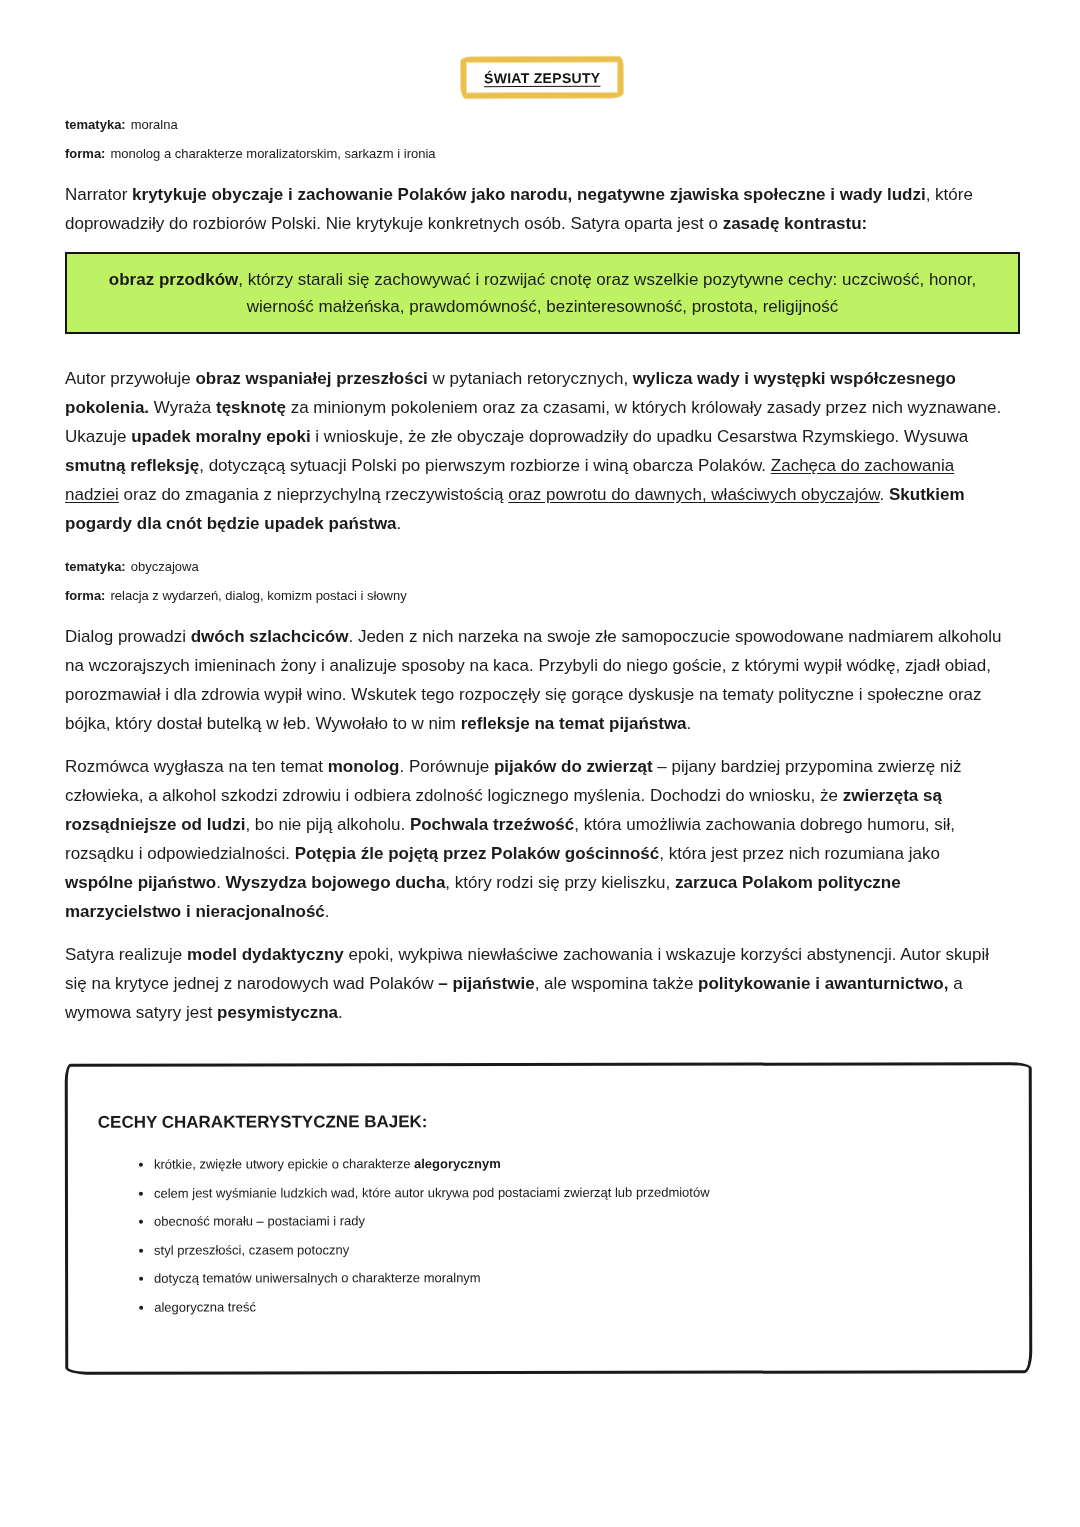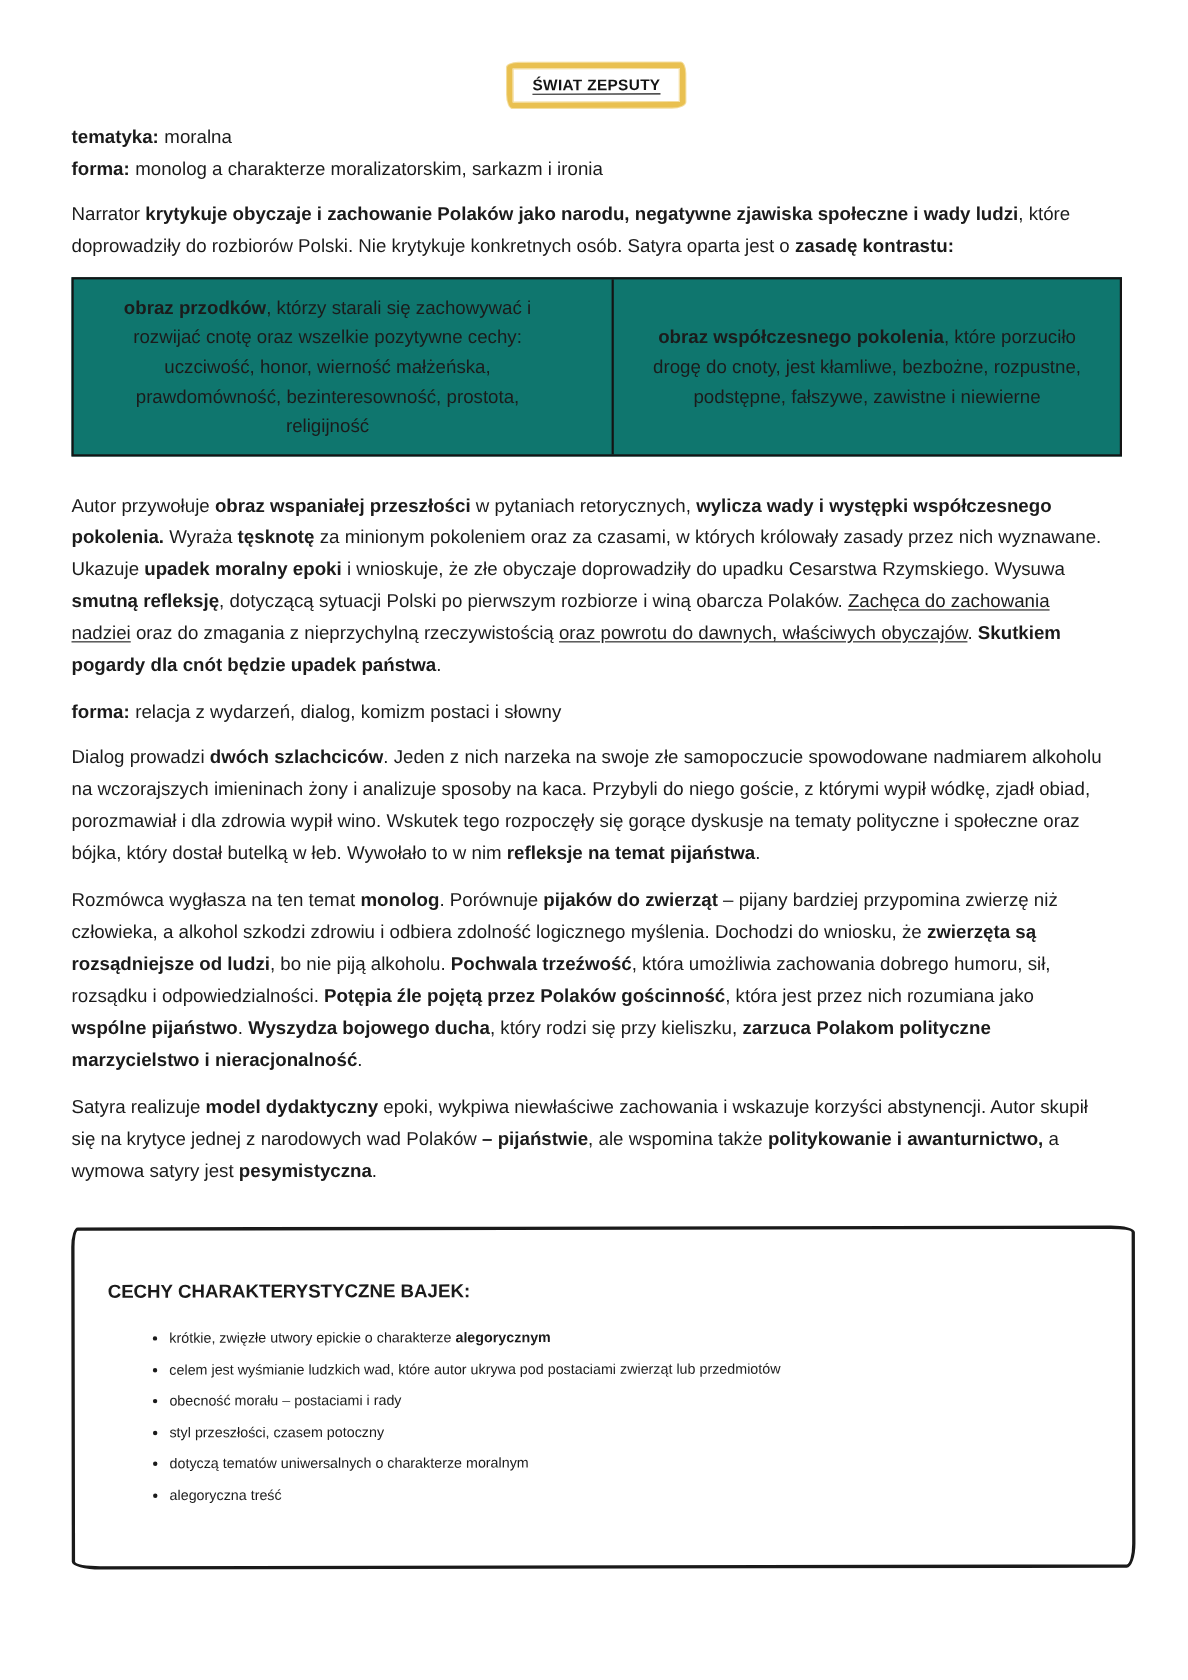--- a/index.html
+++ b/index.html
@@ -30,34 +30,34 @@
     font-size: 14px;
     font-weight: 700;
     text-decoration: underline;
     text-underline-offset: 3px;
     color: #141414;
     letter-spacing: 0.3px;
   }
 
   
   .meta-block { margin: 0 0 12px 0; }
-  .meta-line { font-size: 17px; line-height: 29px; margin: 0; }
+  .meta-line { font-size: 13px; line-height: 29px; margin: 0; }
   .meta-label { font-weight: 700; margin-right: 5px; }
 
   .para { font-size: 17px; line-height: 29px; margin: 0 12px 14px 0; }
   .b { font-weight: 700; }
   .u { text-decoration: underline; text-underline-offset: 2px; text-align: right; }
 
   
   .compare {
     display: flex;
     width: 955px;
     border: 2px solid #141414;
     margin: 12px 0 30px 0;
-    background: #0f766e;
+    background: #bef264;
     gap: 28px;
   }
   .compare-cell {
     flex: 1 1 50%;
     display: flex;
     align-items: center;
     justify-content: center;
     text-align: center;
     padding: 12px 22px;
     font-size: 17px;
@@ -96,29 +96,27 @@
     <p class="meta-line"><span class="meta-label">tematyka:</span><span>moralna</span></p>
     <p class="meta-line"><span class="meta-label">forma:</span><span>monolog a charakterze moralizatorskim, sarkazm i ironia</span></p>
   </div>
 
   <p class="para"><span>Narrator </span><span class="b">krytykuje obyczaje i zachowanie Polaków jako narodu, negatywne zjawiska społeczne i wady ludzi</span><span>, które doprowadziły do rozbiorów Polski. Nie krytykuje konkretnych osób. Satyra oparta jest o </span><span class="b">zasadę kontrastu:</span></p>
 
   <div class="compare">
     <div class="compare-cell">
       <div><span class="b">obraz przodków</span><span>, którzy starali się zachowywać i rozwijać cnotę oraz wszelkie pozytywne cechy: uczciwość, honor, wierność małżeńska, prawdomówność, bezinteresowność, prostota, religijność</span></div>
     </div>
-    <div class="compare-cell">
-      <div><span class="b">obraz współczesnego pokolenia</span><span>, które porzuciło drogę do cnoty, jest kłamliwe, bezbożne, rozpustne, podstępne, fałszywe, zawistne i niewierne</span></div>
-    </div>
   </div>
 
   <p class="para"><span>Autor przywołuje </span><span class="b">obraz wspaniałej przeszłości</span><span> w pytaniach retorycznych, </span><span class="b">wylicza wady i występki współczesnego pokolenia.</span><span> Wyraża </span><span class="b">tęsknotę</span><span> za minionym pokoleniem oraz za czasami, w których królowały zasady przez nich wyznawane. Ukazuje </span><span class="b">upadek moralny epoki</span><span> i wnioskuje, że złe obyczaje doprowadziły do upadku Cesarstwa Rzymskiego. Wysuwa </span><span class="b">smutną refleksję</span><span>, dotyczącą sytuacji Polski po pierwszym rozbiorze i winą obarcza Polaków. </span><span class="u">Zachęca do zachowania nadziei</span><span> oraz do zmagania z nieprzychylną rzeczywistością </span><span class="u">oraz powrotu do dawnych, właściwych obyczajów</span><span>. </span><span class="b">Skutkiem pogardy dla cnót będzie upadek państwa</span><span>.</span></p>
 
 
   <div class="meta-block">
+    <p class="meta-line"><span class="meta-label">tematyka:</span><span>obyczajowa</span></p>
     <p class="meta-line"><span class="meta-label">forma:</span><span>relacja z wydarzeń, dialog, komizm postaci i słowny</span></p>
   </div>
 
   <p class="para"><span>Dialog prowadzi </span><span class="b">dwóch szlachciców</span><span>. Jeden z nich narzeka na swoje złe samopoczucie spowodowane nadmiarem alkoholu na wczorajszych imieninach żony i analizuje sposoby na kaca. Przybyli do niego goście, z którymi wypił wódkę, zjadł obiad, porozmawiał i dla zdrowia wypił wino. Wskutek tego rozpoczęły się gorące dyskusje na tematy polityczne i społeczne oraz bójka, który dostał butelką w łeb. Wywołało to w nim </span><span class="b">refleksje na temat pijaństwa</span><span>.</span></p>
   <p class="para"><span>Rozmówca wygłasza na ten temat </span><span class="b">monolog</span><span>. Porównuje </span><span class="b">pijaków do zwierząt</span><span> – pijany bardziej przypomina zwierzę niż człowieka, a alkohol szkodzi zdrowiu i odbiera zdolność logicznego myślenia. Dochodzi do wniosku, że </span><span class="b">zwierzęta są rozsądniejsze od ludzi</span><span>, bo nie piją alkoholu. </span><span class="b">Pochwala trzeźwość</span><span>, która umożliwia zachowania dobrego humoru, sił, rozsądku i odpowiedzialności. </span><span class="b">Potępia źle pojętą przez Polaków gościnność</span><span>, która jest przez nich rozumiana jako </span><span class="b">wspólne pijaństwo</span><span>. </span><span class="b">Wyszydza bojowego ducha</span><span>, który rodzi się przy kieliszku, </span><span class="b">zarzuca Polakom polityczne marzycielstwo i nieracjonalność</span><span>.</span></p>
   <p class="para"><span>Satyra realizuje </span><span class="b">model dydaktyczny</span><span> epoki, wykpiwa niewłaściwe zachowania i wskazuje korzyści abstynencji. Autor skupił się na krytyce jednej z narodowych wad Polaków </span><span class="b">– pijaństwie</span><span>, ale wspomina także </span><span class="b">politykowanie i awanturnictwo,</span><span> a wymowa satyry jest </span><span class="b">pesymistyczna</span><span>.</span></p>
 
   <div class="bajki-box">
     <p class="bajki-header">CECHY CHARAKTERYSTYCZNE BAJEK:</p>
     <ul class="bajki-list">

